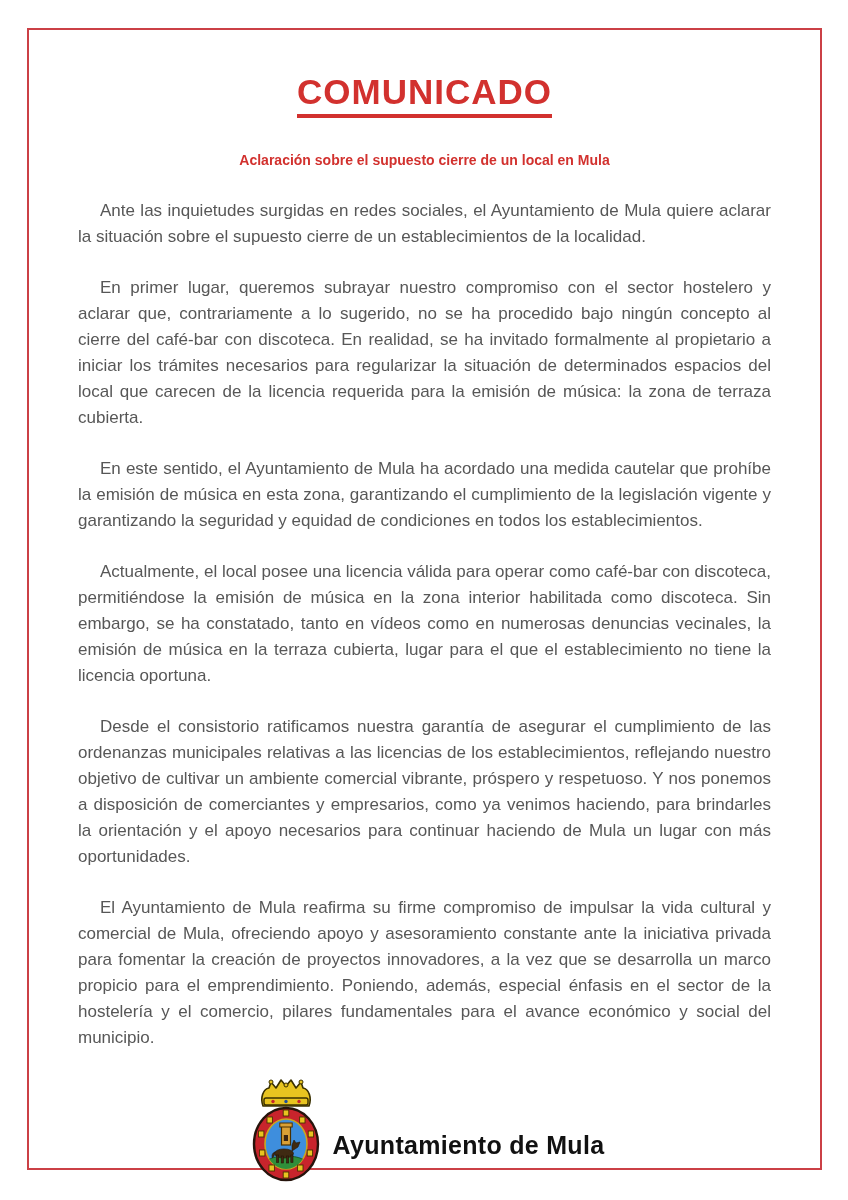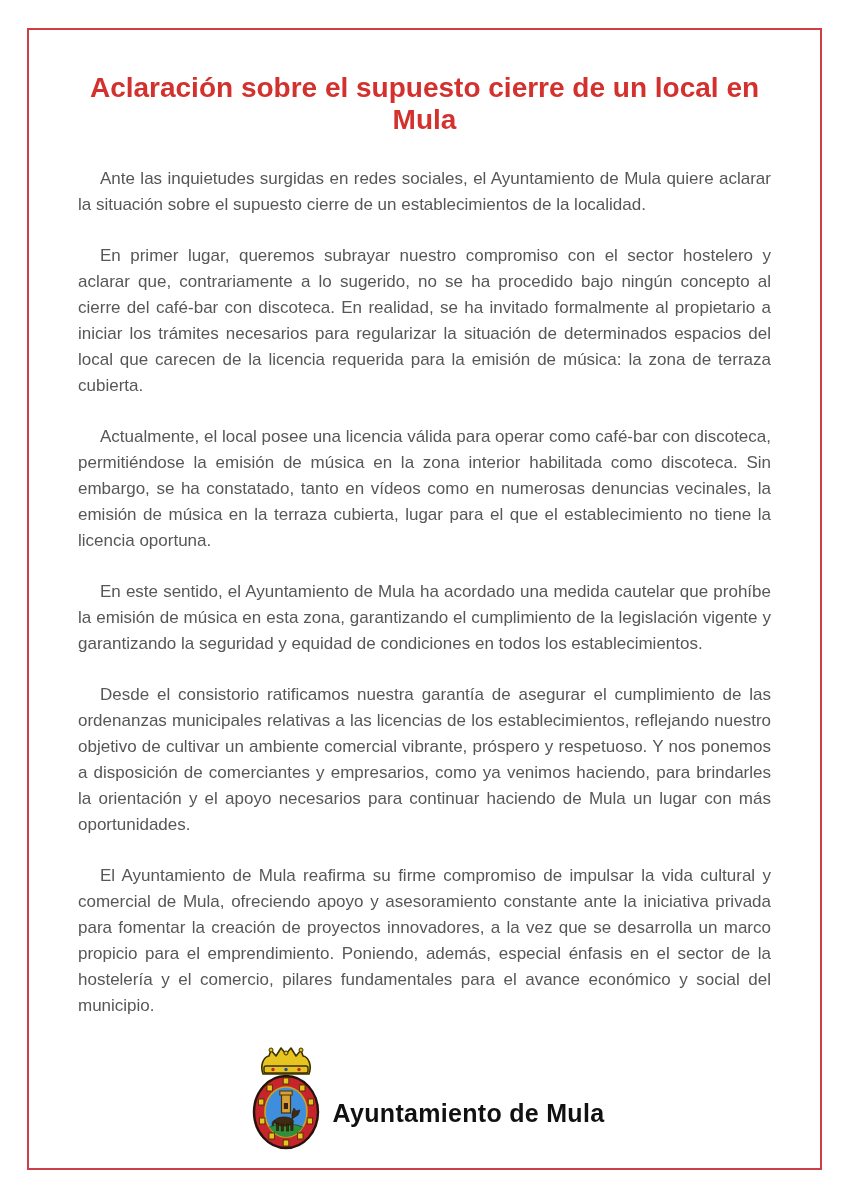--- a/index.html
+++ b/index.html
@@ -40,21 +40,21 @@
     display: inline-block;
     font-size: 35px;
     font-weight: 800;
     letter-spacing: 1px;
     color: #d2312e;
     border-bottom: 4px solid #d2312e;
     padding-bottom: 2px;
   }
   .doc-subtitle {
     text-align: center;
-    font-size: 28px;
+    font-size: 14px;
     font-weight: 700;
     color: #d2312e;
     margin: 0 0 30px 0;
   }
   .body-text p {
     font-size: 17px;
     line-height: 26px;
     color: #575757;
     text-align: justify;
     text-indent: 22px;
@@ -80,28 +80,31 @@
     margin-top: 32px;
   }
 </style>
 </head>
 <body>
 
 <div class="page-border"></div>
 
 <div class="content">
 
+  <h1 class="doc-title">
+    <span>COMUNICADO</span>
+  </h1>
 
   <h2 class="doc-subtitle">Aclaración sobre el supuesto cierre de un local en Mula</h2>
 
   <div class="body-text">
     <p>Ante las inquietudes surgidas en redes sociales, el Ayuntamiento de Mula quiere aclarar la situación sobre el supuesto cierre de un establecimientos de la localidad.</p>
     <p>En primer lugar, queremos subrayar nuestro compromiso con el sector hostelero y aclarar que, contrariamente a lo sugerido, no se ha procedido bajo ningún concepto al cierre del café-bar con discoteca. En realidad, se ha invitado formalmente al propietario a iniciar los trámites necesarios para regularizar la situación de determinados espacios del local que carecen de la licencia requerida para la emisión de música: la zona de terraza cubierta.</p>
+    <p>En este sentido, el Ayuntamiento de Mula ha acordado una medida cautelar que prohíbe la emisión de música en esta zona, garantizando el cumplimiento de la legislación vigente y garantizando la seguridad y equidad de condiciones en todos los establecimientos.</p>
     <p>Actualmente, el local posee una licencia válida para operar como café-bar con discoteca, permitiéndose la emisión de música en la zona interior habilitada como discoteca. Sin embargo, se ha constatado, tanto en vídeos como en numerosas denuncias vecinales, la emisión de música en la terraza cubierta, lugar para el que el establecimiento no tiene la licencia oportuna.</p>
-    <p>En este sentido, el Ayuntamiento de Mula ha acordado una medida cautelar que prohíbe la emisión de música en esta zona, garantizando el cumplimiento de la legislación vigente y garantizando la seguridad y equidad de condiciones en todos los establecimientos.</p>
     <p>Desde el consistorio ratificamos nuestra garantía de asegurar el cumplimiento de las ordenanzas municipales relativas a las licencias de los establecimientos, reflejando nuestro objetivo de cultivar un ambiente comercial vibrante, próspero y respetuoso. Y nos ponemos a disposición de comerciantes y empresarios, como ya venimos haciendo, para brindarles la orientación y el apoyo necesarios para continuar haciendo de Mula un lugar con más oportunidades.</p>
     <p>El Ayuntamiento de Mula reafirma su firme compromiso de impulsar la vida cultural y comercial de Mula, ofreciendo apoyo y asesoramiento constante ante la iniciativa privada para fomentar la creación de proyectos innovadores, a la vez que se desarrolla un marco propicio para el emprendimiento. Poniendo, además, especial énfasis en el sector de la hostelería y el comercio, pilares fundamentales para el avance económico y social del municipio.</p>
   </div>
 
   <div class="footer">
     <svg class="coat-of-arms" viewBox="0 0 82 106" xmlns="http://www.w3.org/2000/svg" aria-hidden="true">
 
       <path d="M18,30 C15,22 18,13 24,12 L26,6 L31,12 L36,4 L41,10 L46,4 L51,12 L56,6 L58,12 C64,13 67,22 64,30 Z" fill="#e8c420" stroke="#3a3000" stroke-width="1.6" stroke-linejoin="round"></path>
       <circle cx="26" cy="6" r="2" fill="#e8c420" stroke="#3a3000" stroke-width="1"></circle>
       <circle cx="41" cy="9" r="2" fill="#e8c420" stroke="#3a3000" stroke-width="1"></circle>

